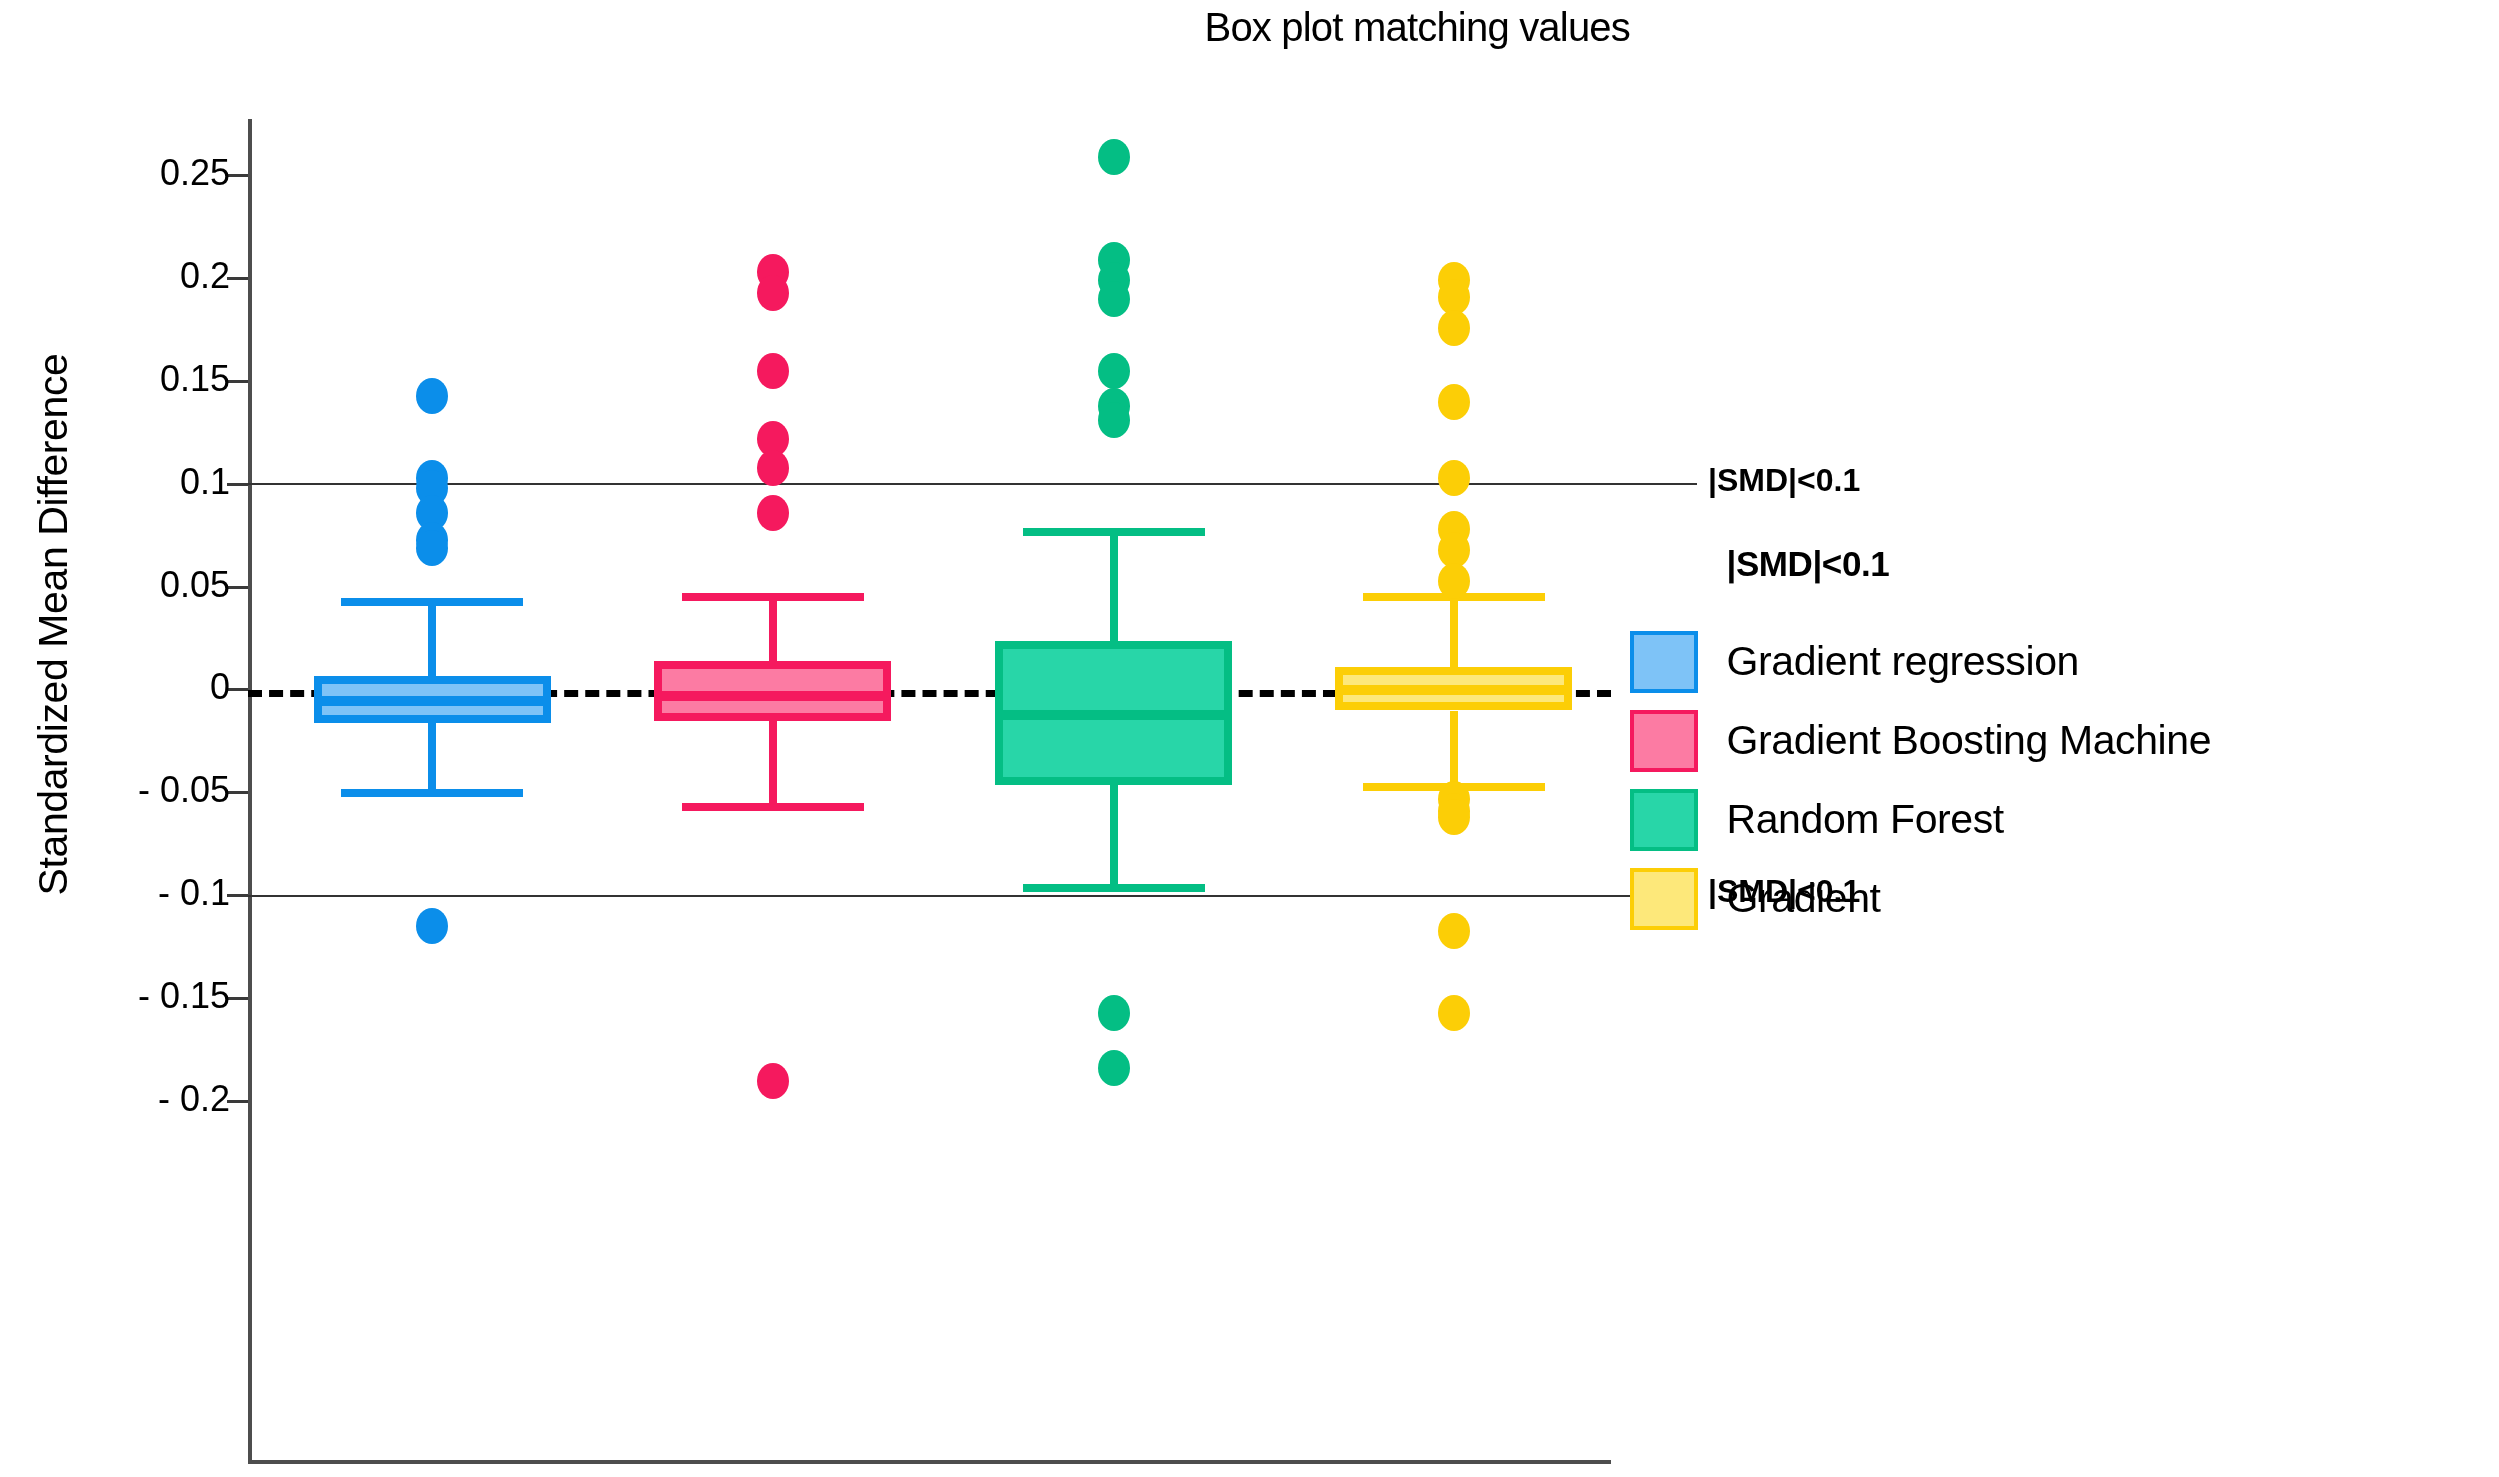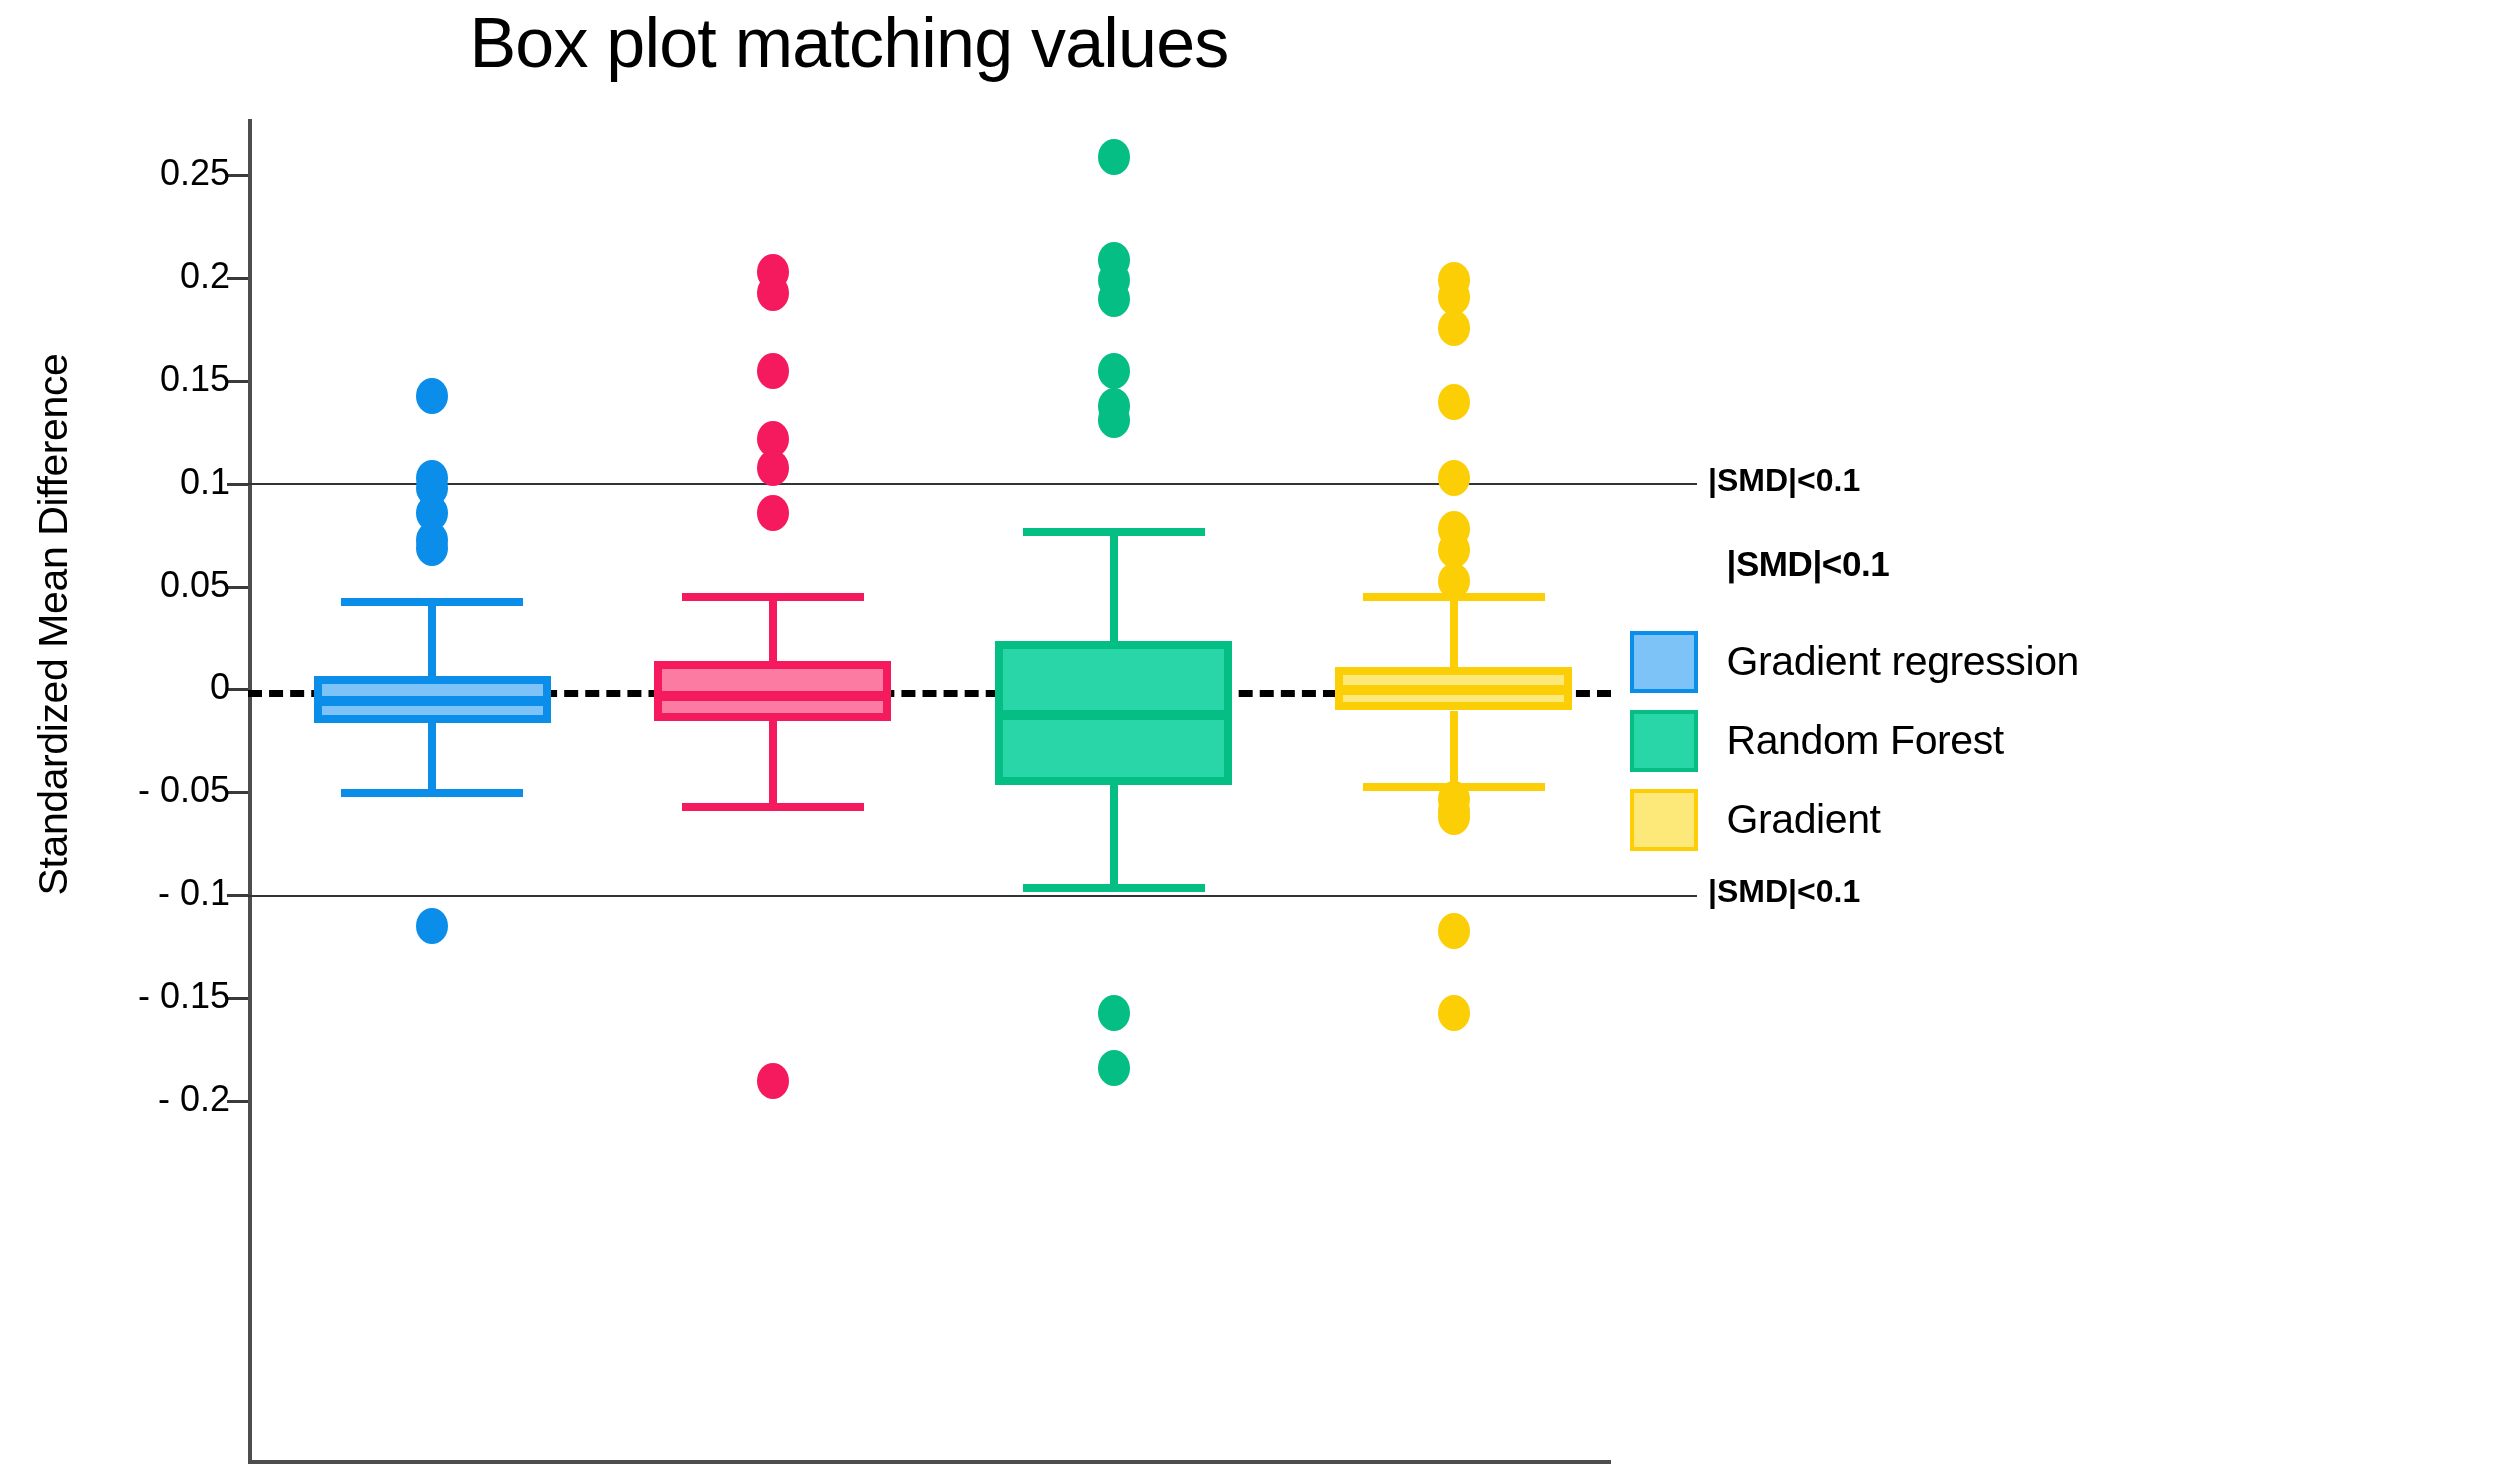--- a/index.html
+++ b/index.html
@@ -5,22 +5,22 @@
 <style>
   html,body{margin:0;padding:0;background:#ffffff;}
   body{width:2500px;height:1477px;position:relative;
        font-family:"Liberation Sans",sans-serif;color:#000;overflow:hidden;}
 
   #figure{position:absolute;inset:0;}
 
   
   #chart-title{
     position:absolute;left:0;top:4.7px;width:1630px;
-    text-align:center;font-size:70px;line-height:1.1;
-    font-family:"Liberation Sans",sans-serif;font-weight:400;letter-spacing:-0.8px;margin-left:34px;
+    text-align:right;font-size:40px;line-height:1.1;
+    font-family:"Liberation Sans",sans-serif;font-weight:400;letter-spacing:-0.8px;
   }
 
   
   #y-axis-title{
     position:absolute;left:-342px;top:601px;width:791px;
     transform:rotate(-90deg);transform-origin:center center;
     text-align:center;font-size:41px;letter-spacing:-0.4px;
   }
   #axis-line-y{position:absolute;left:248px;top:119px;width:4px;height:1345px;background:#4d4d4d;}
   #axis-line-x{position:absolute;left:248px;top:1460px;width:1363px;height:4px;background:#4d4d4d;}
@@ -167,20 +167,24 @@
     <div class="legend-row" style="height:76px;align-items:flex-start;">
       <div style="width:68px;margin-right:28.5px;flex:0 0 auto;"></div>
       <span class="legend-text" style="font-weight:bold;font-size:35px;">|SMD|&lt;0.1</span>
     </div>
     <div id="legend-items">
         <div class="legend-row">
           <div class="legend-swatch" style="background: rgb(126, 195, 247); border-color: rgb(11, 142, 234);"></div>
           <span class="legend-text">Gradient regression</span>
         </div>
         <div class="legend-row">
+          <div class="legend-swatch" style="background: rgb(252, 123, 163); border-color: rgb(245, 25, 94);"></div>
+          <span class="legend-text">Gradient Boosting Machine</span>
+        </div>
+        <div class="legend-row">
           <div class="legend-swatch" style="background: rgb(40, 214, 168); border-color: rgb(4, 190, 132);"></div>
           <span class="legend-text">Random Forest</span>
         </div>
         <div class="legend-row">
           <div class="legend-swatch" style="background: rgb(253, 232, 122); border-color: rgb(252, 206, 6);"></div>
           <span class="legend-text">Gradient</span>
         </div>
       </div>
   </div>
 

